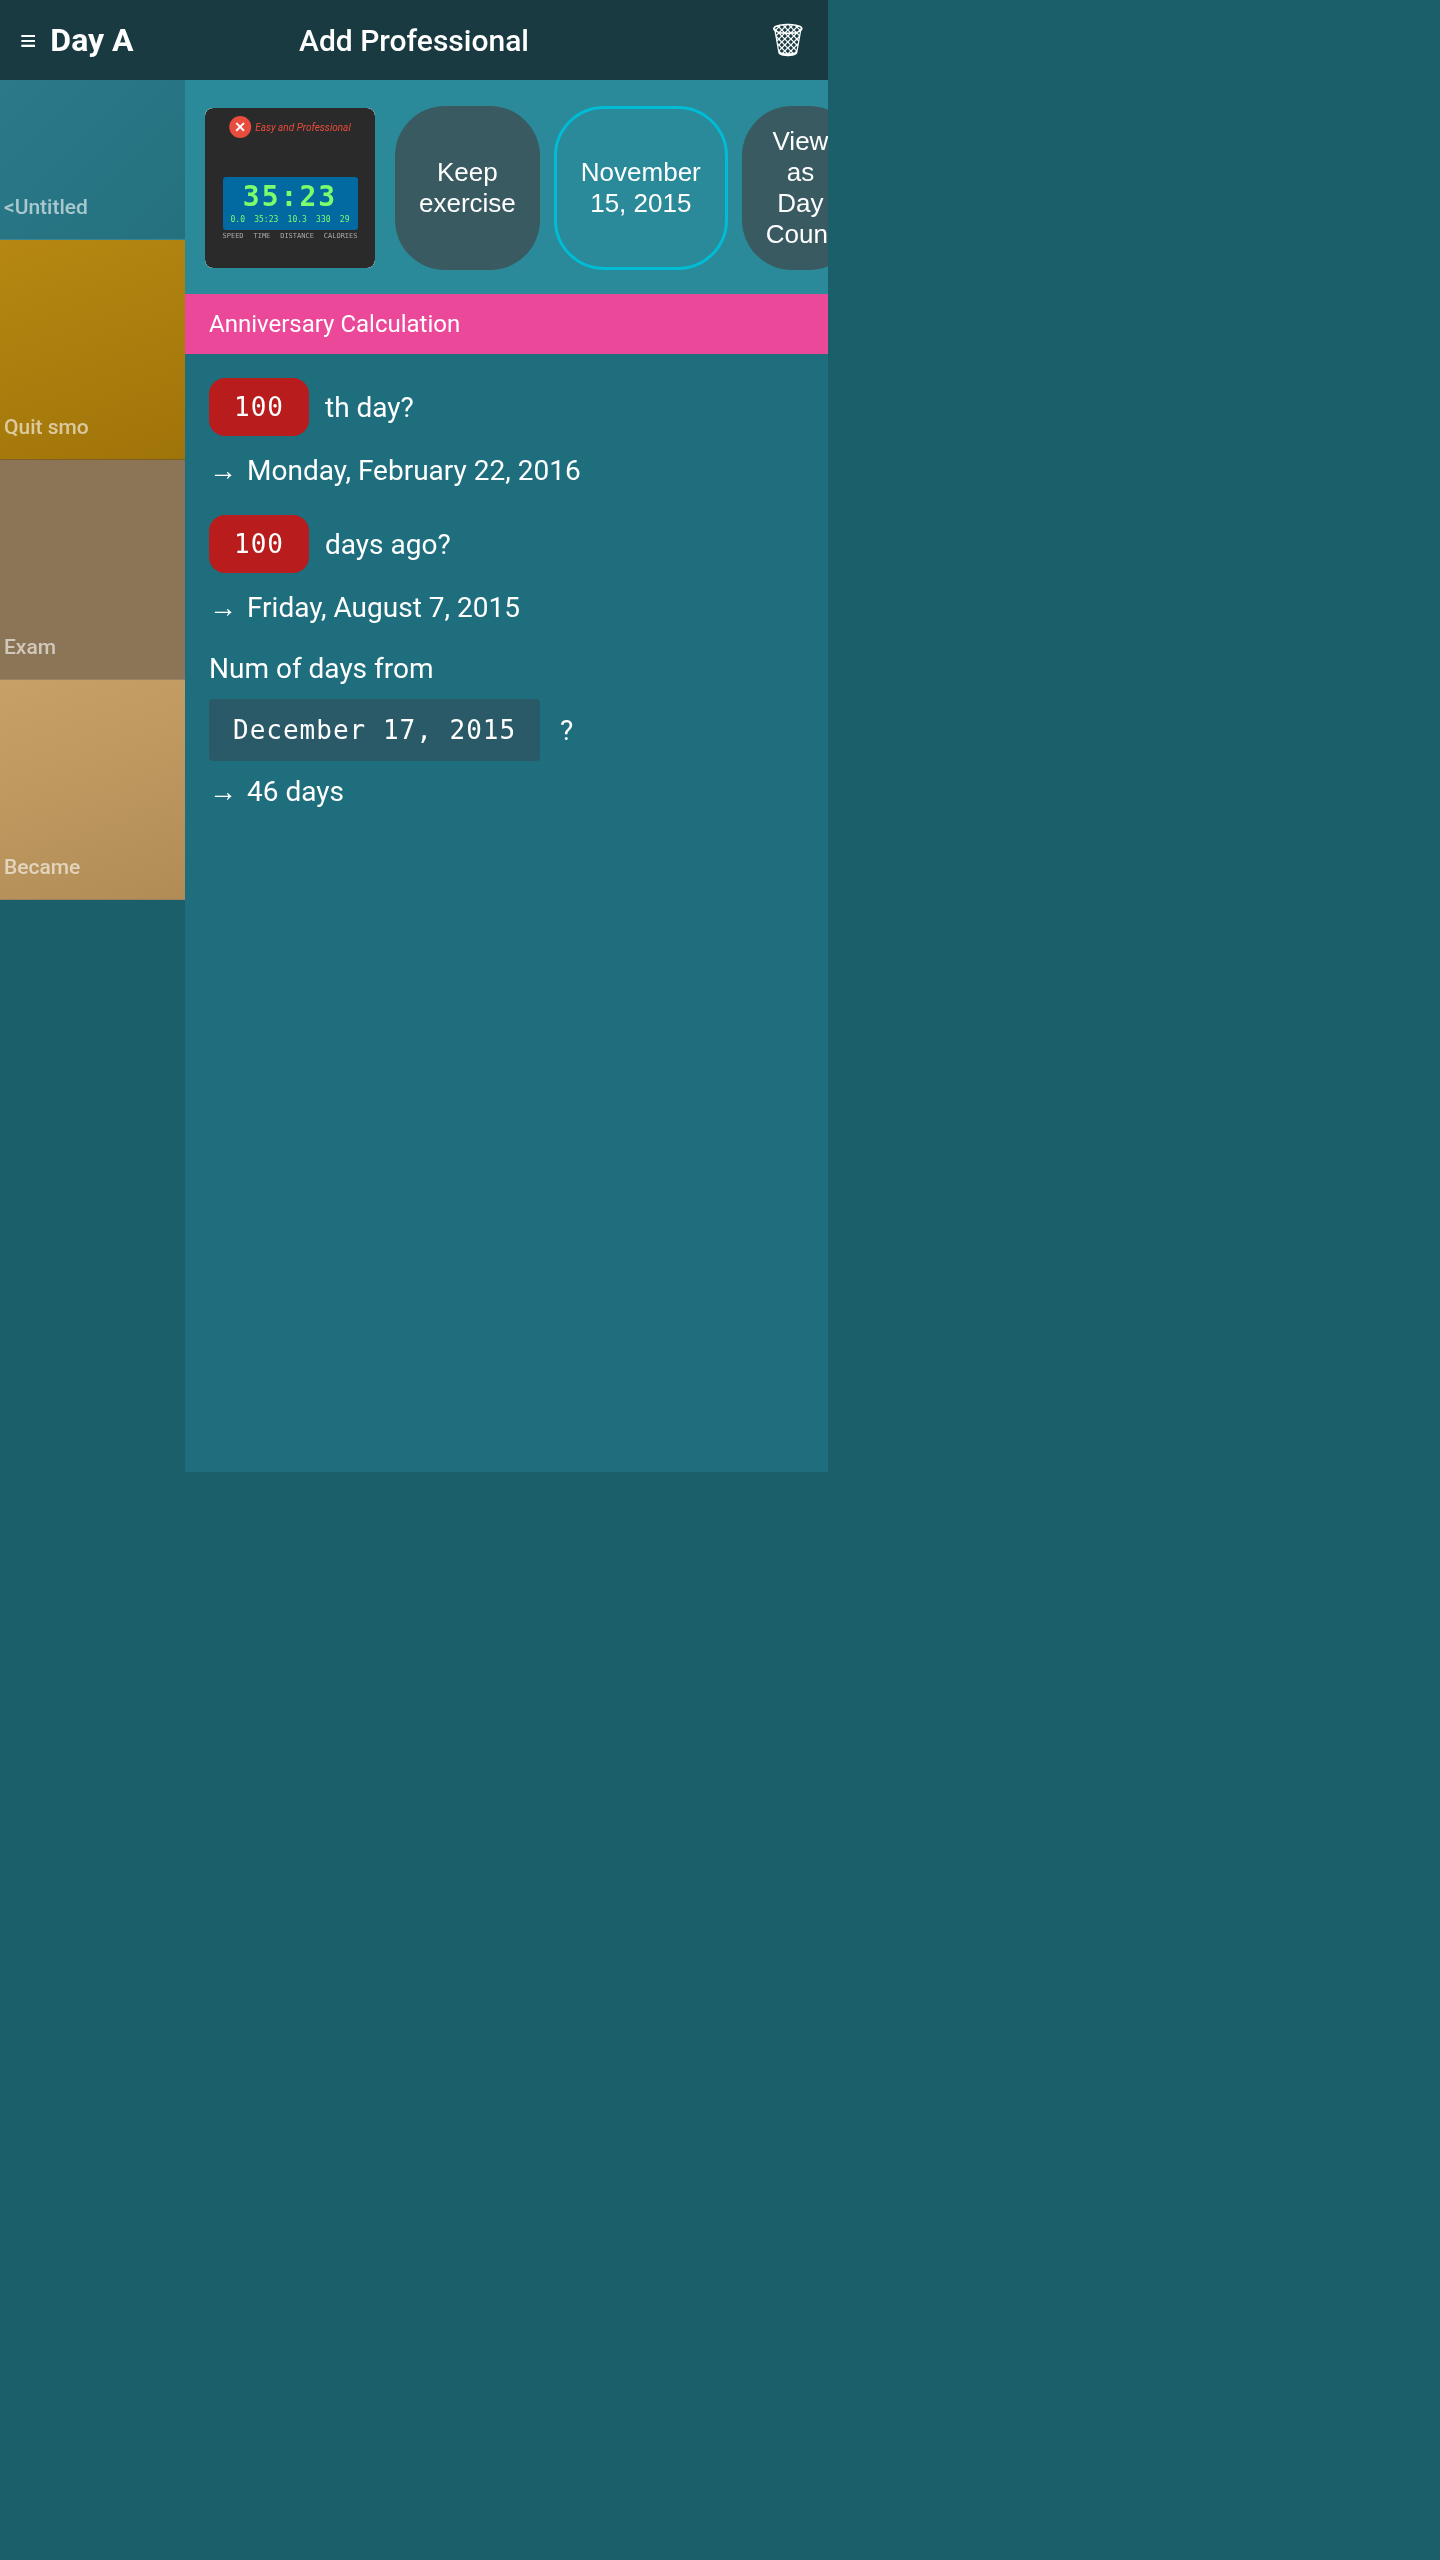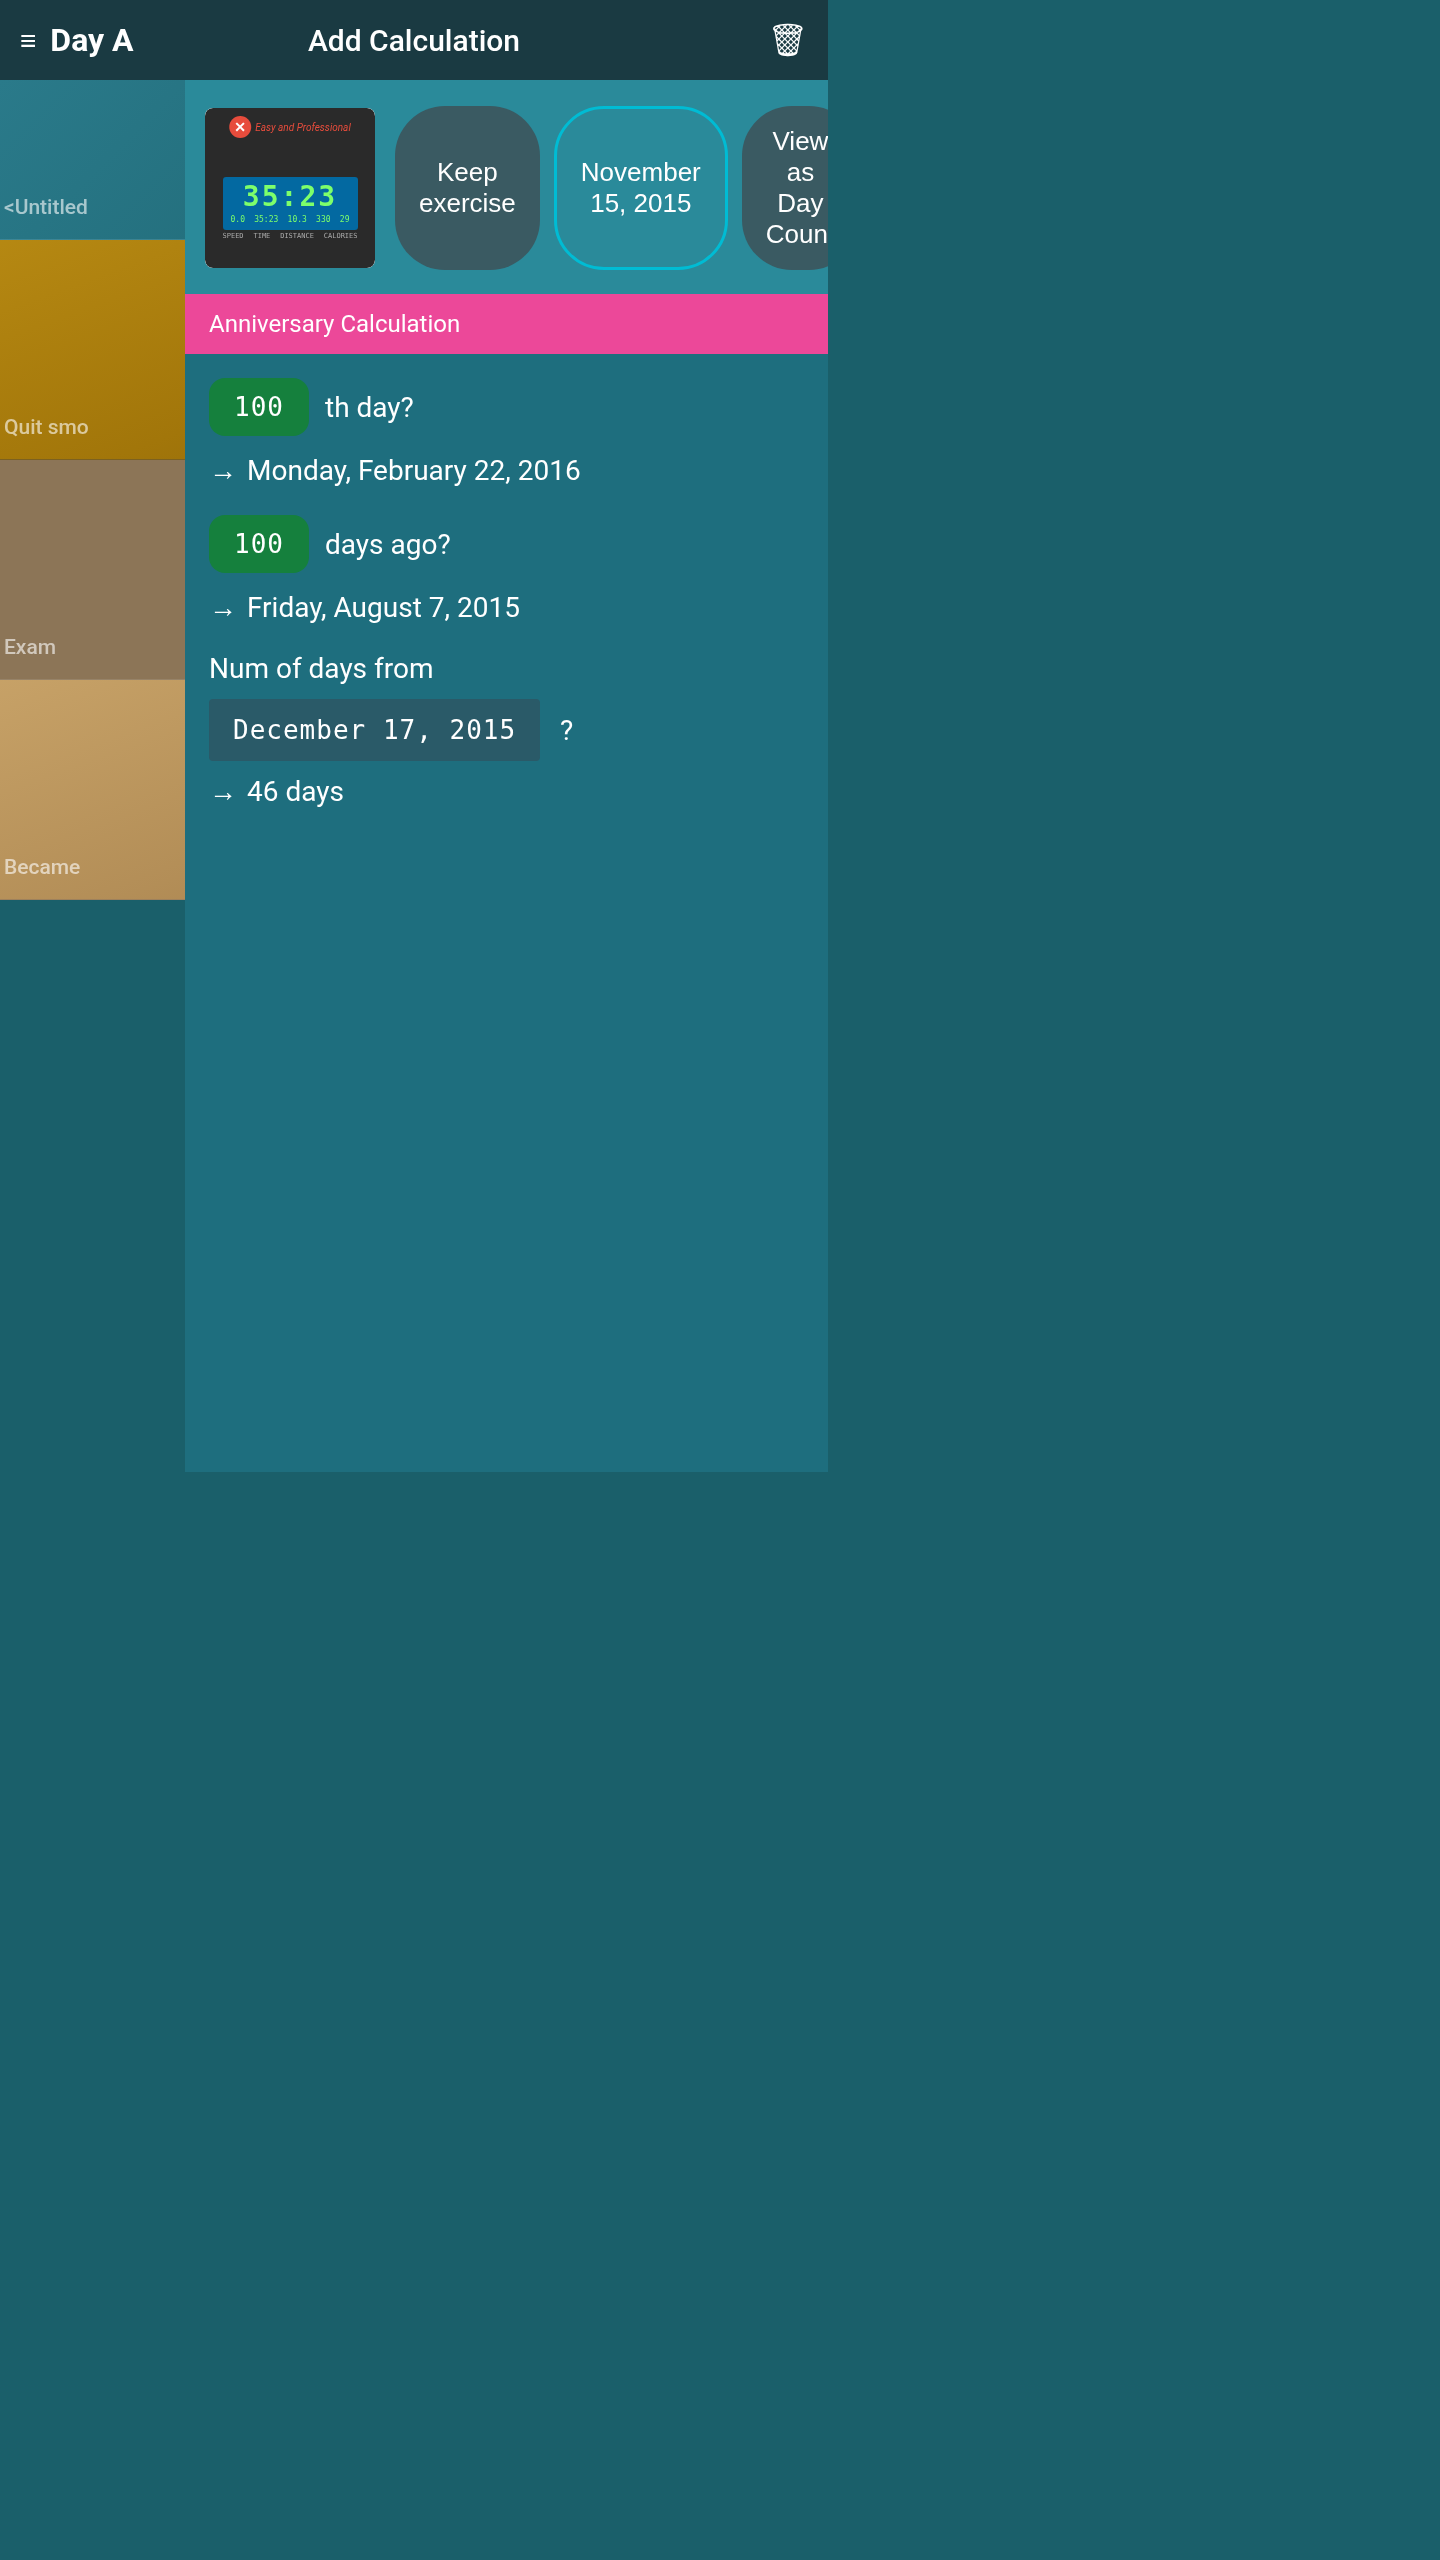--- a/index.html
+++ b/index.html
@@ -268,21 +268,21 @@
     }
 
     .calc-row {
       margin-bottom: 10px;
       display: flex;
       align-items: center;
       gap: 16px;
     }
 
     .day-badge {
-      background: #15803d;
+      background: #b91c1c;
       color: white;
       border-radius: 16px;
       padding: 14px 20px;
       font-size: 26px;
       font-family: monospace;
       letter-spacing: 1px;
       min-width: 100px;
       text-align: center;
     }
 
@@ -340,21 +340,21 @@
       gap: 10px;
       margin-top: 14px;
     }
   </style>
 </head>
 <body>
 
 <div class="header">
   <span class="header-menu-icon">≡</span>
   <span class="header-title">Day A</span>
-  <span class="header-center-title">Add Calculation</span>
+  <span class="header-center-title">Add Professional</span>
   <span class="header-trash-icon">🗑</span>
 </div>
 
 <div class="bg-list">
   <div class="list-item list-item-1">
     <span class="list-item-title">&lt;Untitled</span>
   </div>
   <div class="list-item list-item-2">
 
     <div style="position:absolute;top:0;left:0;right:0;bottom:0;background:linear-gradient(160deg,#d4a017,#b8860b,#8B6914);opacity:0.7;"></div>

